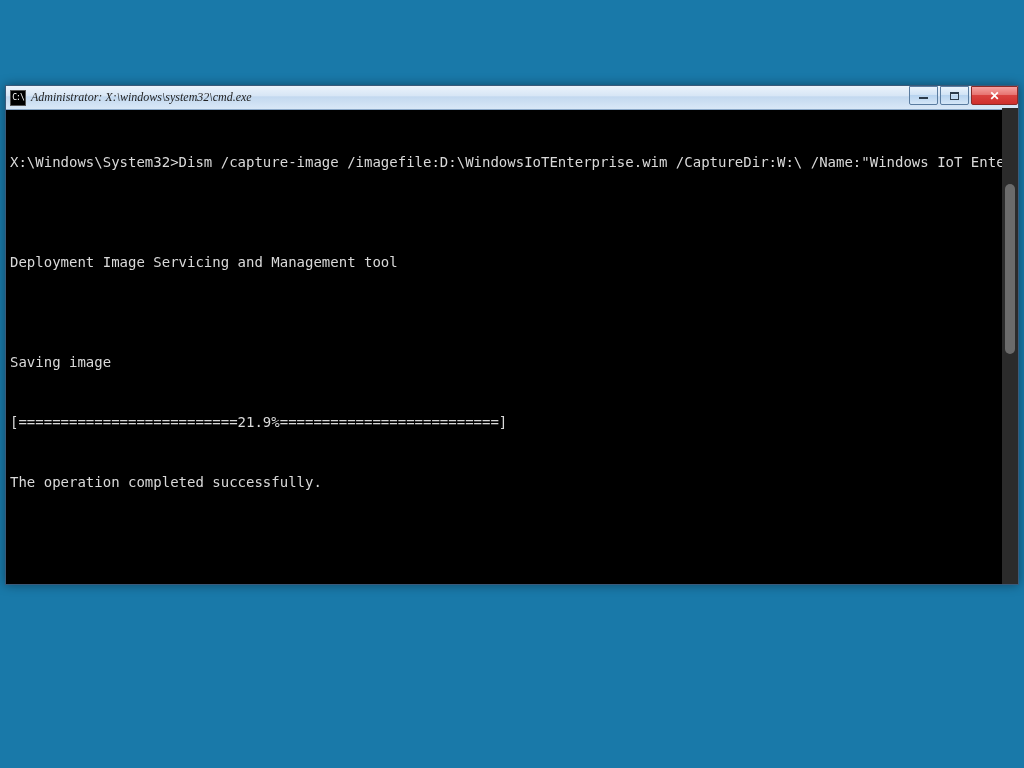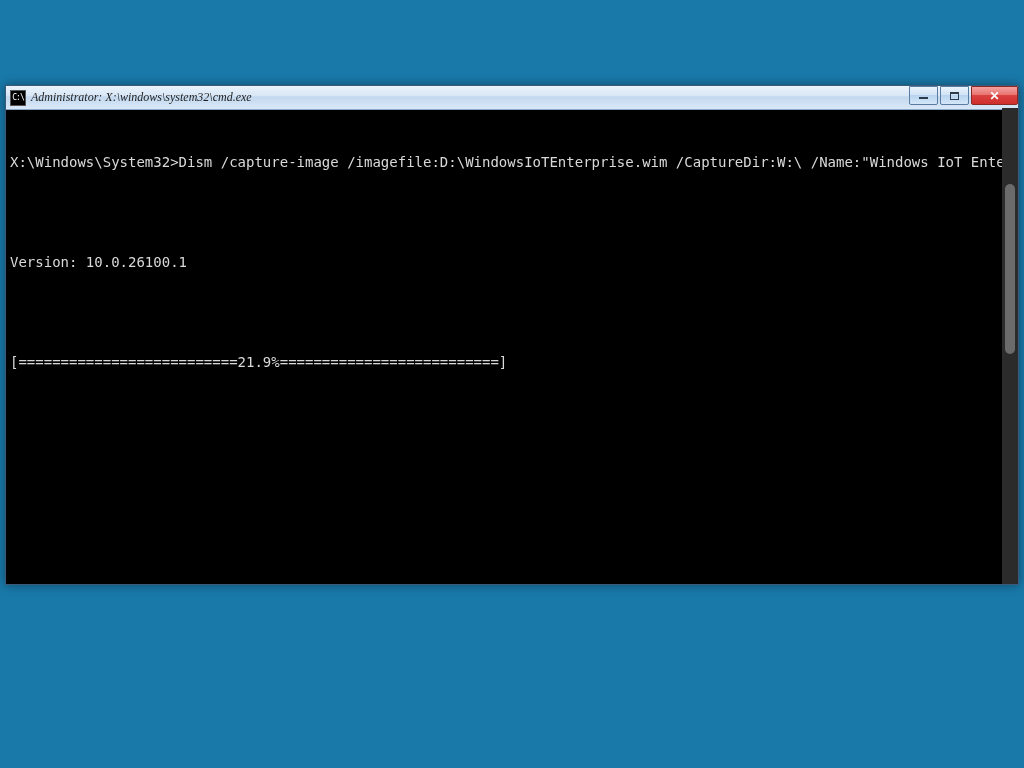--- a/index.html
+++ b/index.html
@@ -130,23 +130,25 @@
       </div>
       <div class="cap-btn cap-close">
         <span class="glyph glyph-x">✕</span>
       </div>
     </div>
   </div>
 
   <div class="client">
     <span class="line">X:\Windows\System32&gt;Dism /capture-image /imagefile:D:\WindowsIoTEnterprise.wim /CaptureDir:W:\ /Name:"Windows IoT Enterprise"</span>
     <span class="line"></span>
-    <span class="line">Version: 10.0.26100.1</span>
+    <span class="line">Deployment Image Servicing and Management tool</span>
     <span class="line"></span>
+    <span class="line">Saving image</span>
     <span class="line">[==========================21.9%==========================]</span>
+    <span class="line">The operation completed successfully.</span>
     <span class="line"></span>
     
   </div>
 
   <div class="scrollbar">
     <div class="thumb"></div>
   </div>
 
 </div>
 

